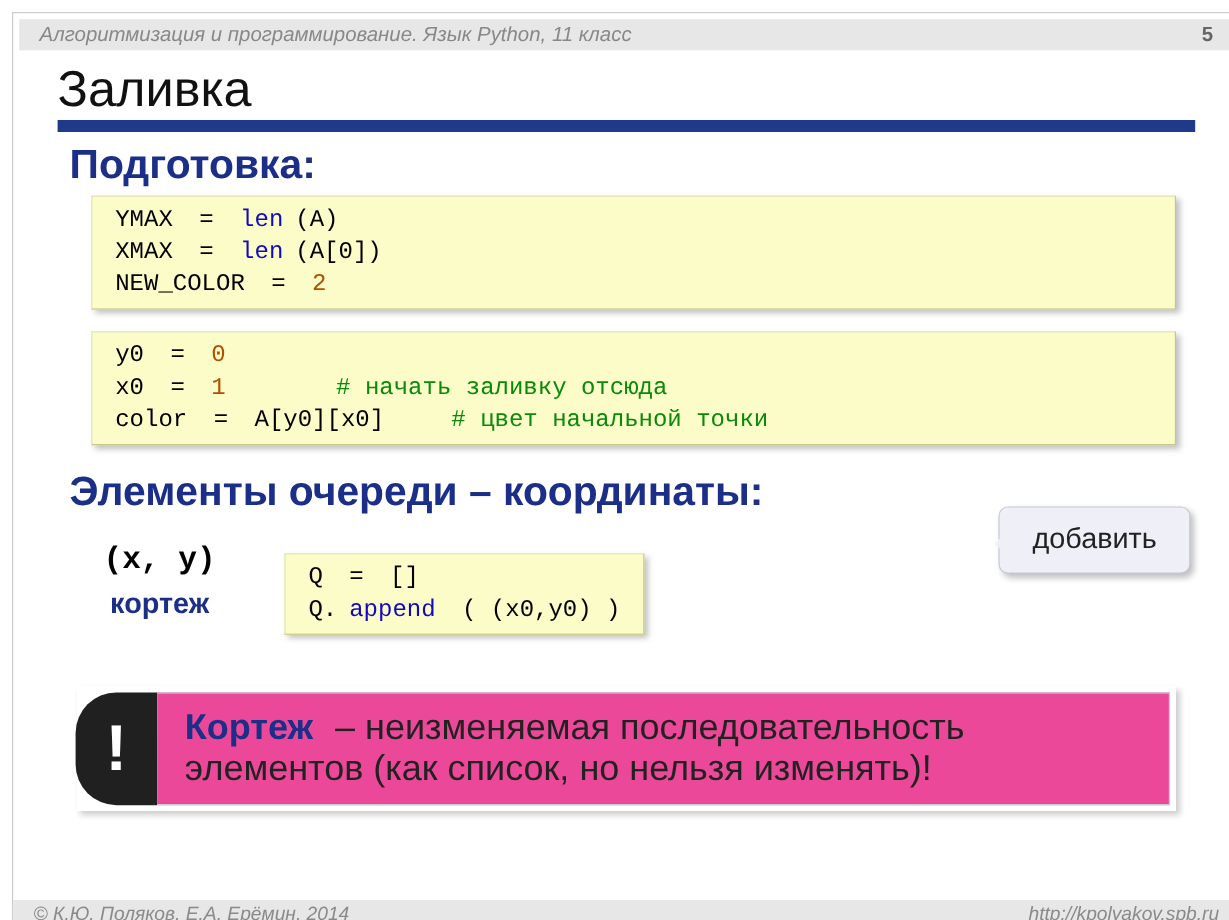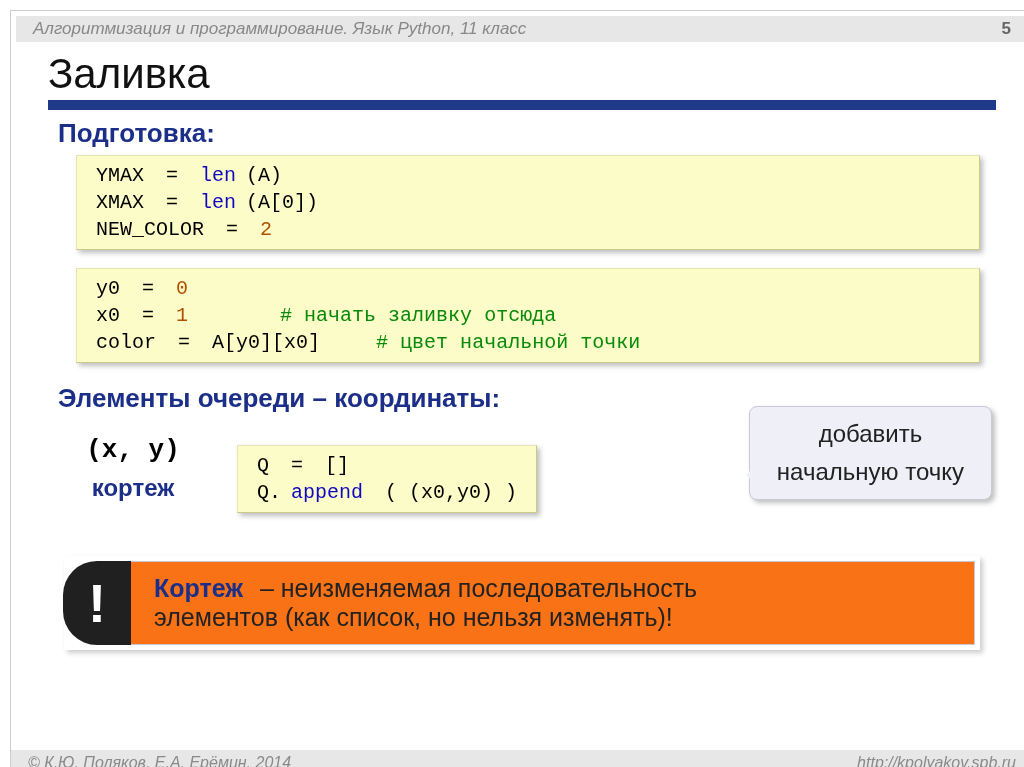--- a/index.html
+++ b/index.html
@@ -10,21 +10,21 @@
     justify-content: space-between; padding: 0 12px; font-style: italic;
     color: #888; font-size: 17px;
   }
   .topbar .pagenum { font-weight: bold; color: #666; font-style: normal; }
   .title {
     font-size: 42px; font-weight: normal; color: #111; padding: 8px 32px 2px;
   }
   .rule { height: 3px; background: #203a8a; margin: 0 32px 6px; }
   .content { padding: 0 42px; }
   .subhead {
-    font-size: 26px; font-weight: bold; color: #1b2e88; padding: 2px 0 6px;
+    font-size: 34px; font-weight: bold; color: #1b2e88; padding: 2px 0 6px;
   }
   .codebox {
     background: #fcfcc8;
     border: 1px solid #c9c98b;
     border-top-color: #e4e4b4;
     border-left-color: #e4e4b4;
     box-shadow: 3px 3px 5px rgba(0,0,0,0.25);
     padding: 6px 14px;
     font-family: "Courier New", monospace;
     font-size: 20px;
@@ -59,22 +59,22 @@
   .note {
     display: flex; align-items: stretch; margin: 22px 6px 0 6px;
     box-shadow: 3px 3px 5px rgba(0,0,0,0.2);
   }
   .note .badge {
     width: 68px; background: #202020; color: #fff; font-size: 54px; font-weight: bold;
     display: flex; align-items: center; justify-content: center; border-radius: 34px 0 0 34px;
     margin-left: -6px;
   }
   .note .body {
-    flex: 1; background: #f97316; border: 1px solid #c8c8dc; border-left: none;
-    padding: 12px 18px; font-size: 25px; color: #222;
+    flex: 1; background: #ec4899; border: 1px solid #c8c8dc; border-left: none;
+    padding: 12px 18px; font-size: 30px; color: #222;
   }
   .note .body .em { color: #1b2e88; font-weight: bold; }
   .footer {
     position: absolute; left: 0; right: 0; bottom: 0; height: 26px;
     background: #e7e7e7; display: flex; justify-content: space-between; align-items: center;
     padding: 0 12px; color: #8a8a8a; font-style: italic; font-size: 16px;
   }
 </style>
 </head>
 <body>
@@ -106,21 +106,20 @@
     <div class="row2">
       <div class="tuplecol">
         <span>(x, y)</span>
         <span class="lbl">кортеж</span>
       </div>
       <div class="codebox small"><span>Q</span> <span>=</span> <span>[]</span>
 <span>Q.</span><span class="kw">append</span><span> ( (x0,y0) )</span></div>
 
       <div class="callout">
         <div>добавить</div>
-        <div>начальную точку</div>
       </div>
     </div>
 
     <div class="note">
       <div class="badge">!</div>
       <div class="body">
         <span class="em">Кортеж</span><span> – неизменяемая последовательность</span><br>
         <span>элементов (как список, но нельзя изменять)!</span>
       </div>
     </div>

